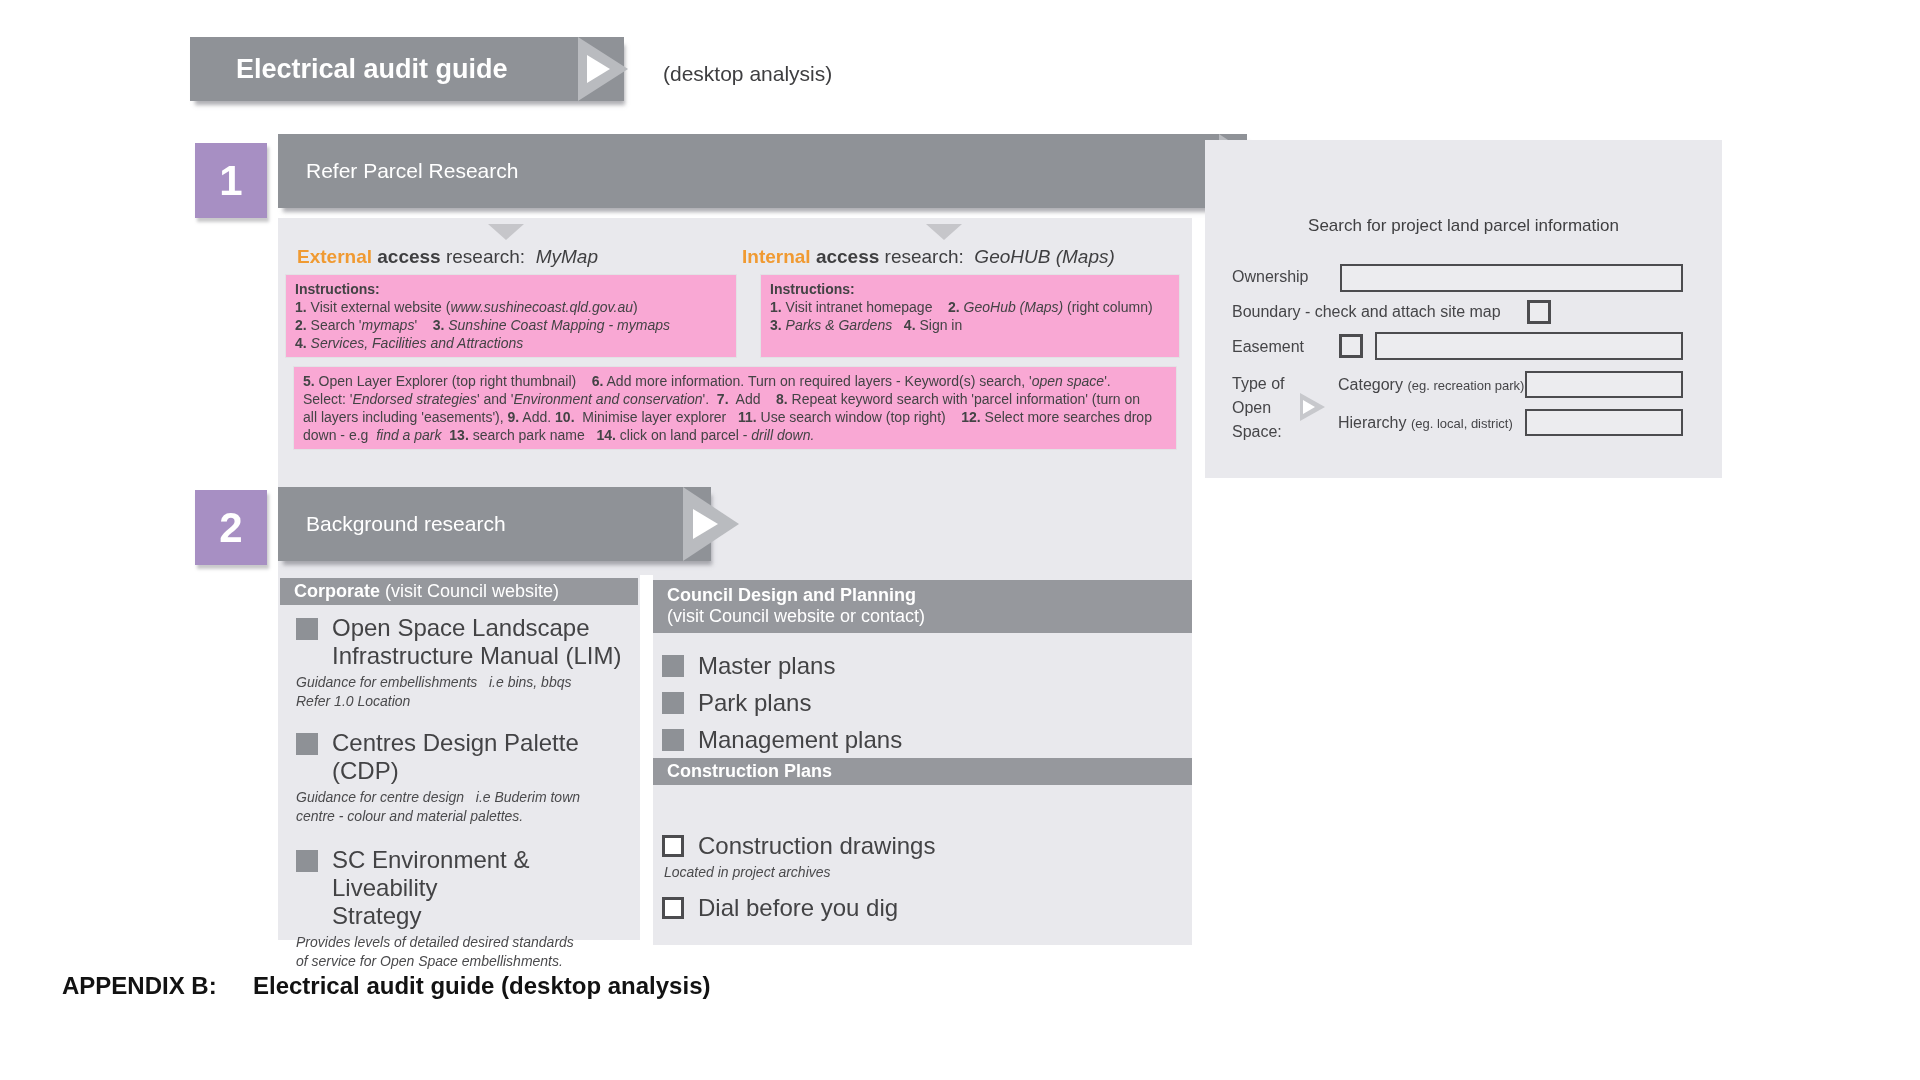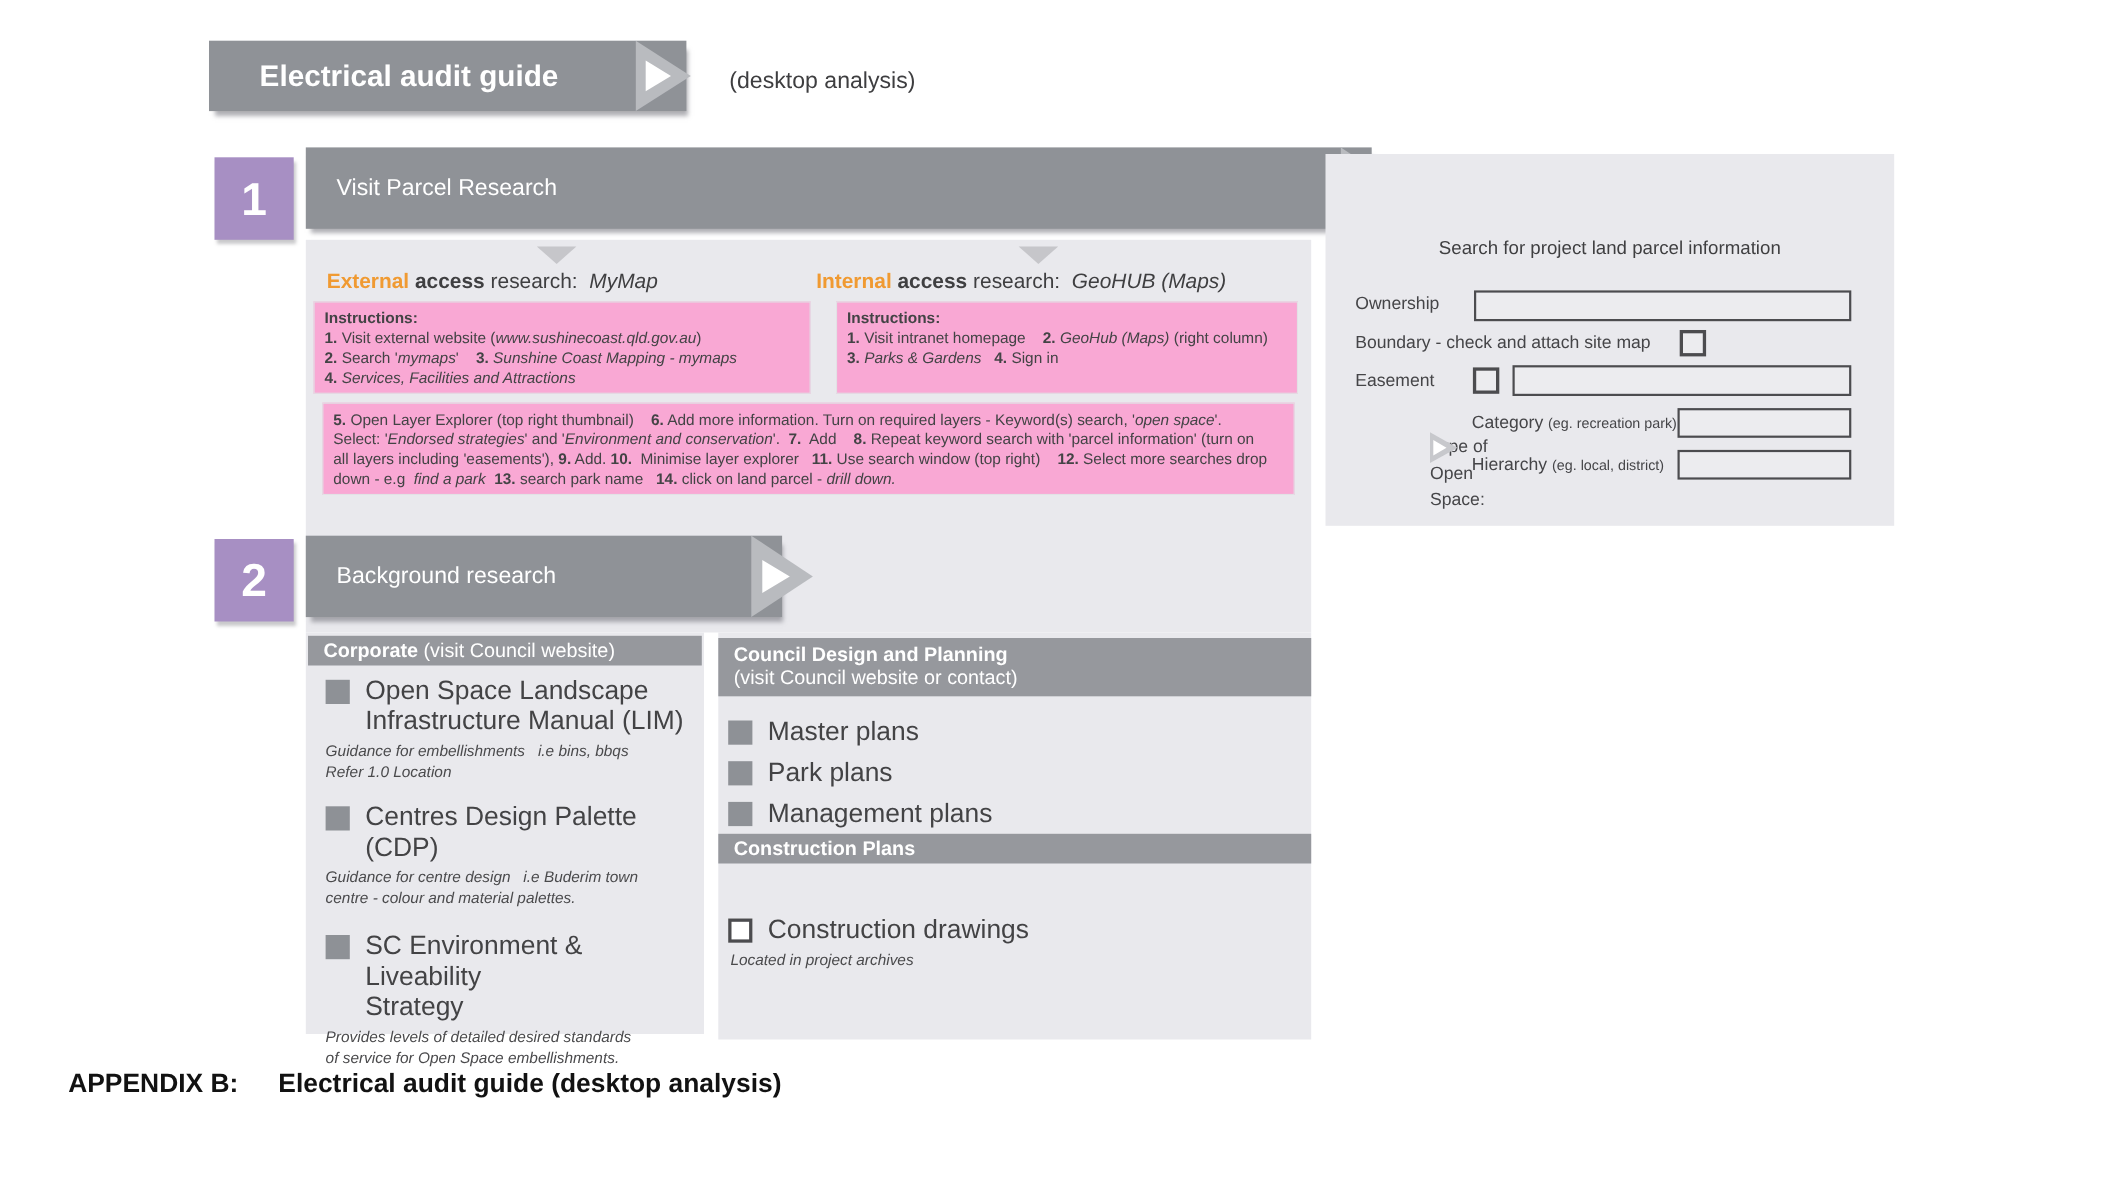--- a/index.html
+++ b/index.html
@@ -76,21 +76,21 @@
   <div class="arrowhead arrow-md" style="left:578px;top:37px;">
     <i class="outer"></i>
     <i class="inner"></i>
   </div>
   <div class="abs" style="left:663px;top:62px;font-size:21px;color:#3e3e40;">(desktop analysis)</div>
 
   <div class="badge" style="left:195px;top:143px;">
     <span>1</span>
   </div>
   <div class="banner step-banner" id="step1-banner">
-    <span>Visit Parcel Research</span>
+    <span>Refer Parcel Research</span>
   </div>
   <div class="arrowhead arrow-lg" style="left:1219px;top:134px;">
     <i class="outer"></i>
     <i class="inner"></i>
   </div>
 
   <div class="panel" id="panel1"></div>
   <div class="tri-down" style="left:488px;top:224px;"></div>
   <div class="tri-down" style="left:926px;top:224px;"></div>
 
@@ -122,21 +122,21 @@
   <div class="form-label" style="left:1232px;top:268px;">Ownership</div>
   <input class="field" style="left: 1340px; top: 264px; width: 343px; height: 28px;" type="text">
 
   <div class="form-label" style="left:1232px;top:303px;">Boundary - check and attach site map</div>
   <div class="cb-form" style="left:1527px;top:300px;"></div>
 
   <div class="form-label" style="left:1232px;top:338px;">Easement</div>
   <div class="cb-form" style="left:1339px;top:334px;"></div>
   <input class="field" style="left: 1375px; top: 332px; width: 308px; height: 28px;" type="text">
 
-  <div class="form-label" style="left:1300px;top:372px;line-height:24px;white-space:pre-wrap;margin-top:23px;">Type of
+  <div class="form-label" style="left:1232px;top:372px;line-height:24px;white-space:pre-wrap;">Type of
 Open
 Space:</div>
   <div class="arrowhead arrow-sm" style="left:1300px;top:393px;">
     <i class="outer"></i>
     <i class="inner"></i>
   </div>
 
   <div class="form-label" style="left:1338px;top:376px;"><span>Category</span>
     <span class="hint">(eg. recreation park)</span></div>
   <input class="field" style="left: 1525px; top: 371px; width: 158px; height: 27px;" type="text">
@@ -208,19 +208,23 @@
     </div>
   </div>
 
   <div class="col-header" style="left:653px;top:758px;width:539px;font-weight:bold;">Construction Plans</div>
   <div class="abs" style="left:662px;top:832px;width:500px;">
     <div class="row">
       <div class="cb-outline" style="margin-top:3px;"></div>
       <div class="item-label">Construction drawings</div>
     </div>
     <div class="item-note" style="margin-left:2px;">Located in project archives</div>
+    <div class="row" style="margin-top:12px;">
+      <div class="cb-outline" style="margin-top:3px;"></div>
+      <div class="item-label">Dial before you dig</div>
+    </div>
   </div>
 
   <div id="footer">
     <span class="flabel">APPENDIX B:</span><span>Electrical audit guide (desktop analysis)</span>
   </div>
 
 </div>
 
 </body></html>

